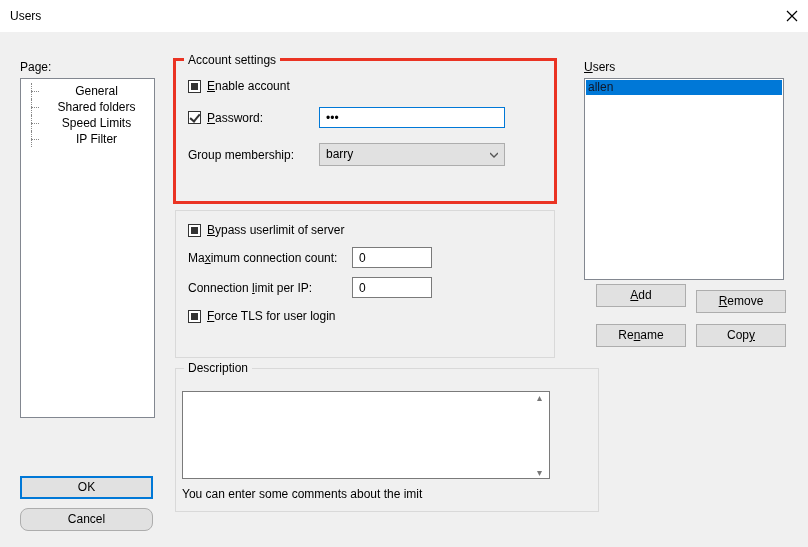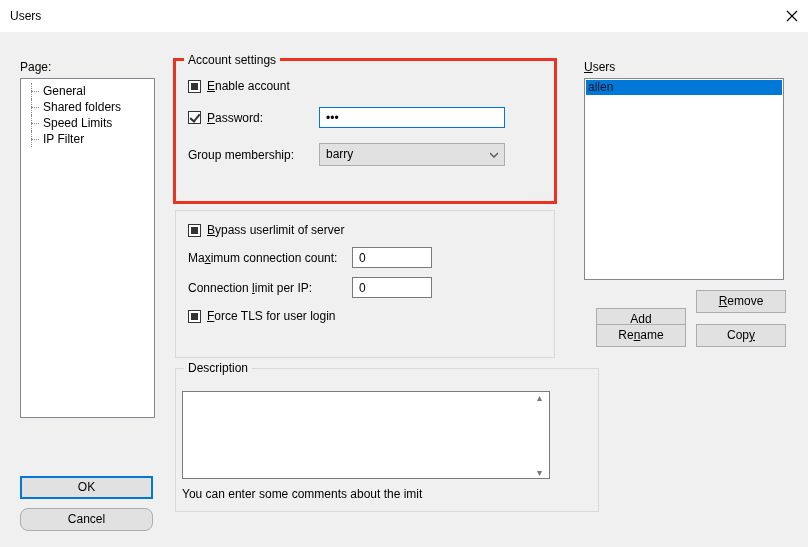--- a/index.html
+++ b/index.html
@@ -57,20 +57,21 @@
     background: #fff;
     border: 1px solid #828790;
     padding: 4px 4px;
   }
   .tree-item {
     height: 16px;
     line-height: 16px;
     padding-left: 18px;
     position: relative;
     cursor: pointer;
+    text-align: center;
   }
   .tree-item::before {
     content: "";
     position: absolute;
     left: 6px; top: 0; bottom: 0;
     border-left: 1px dotted #888;
   }
   .tree-item::after {
     content: "";
     position: absolute;
@@ -199,21 +200,21 @@
   .btn-small {
     position: absolute;
     width: 90px; height: 23px;
     border: 1px solid #adadad;
     background: #e1e1e1;
     text-align: center;
     line-height: 21px;
     cursor: pointer;
     font-size: 12px;
   }
-  .btn-add    { left: 596px; top: 276px; }
+  .btn-add    { left: 596px; top: 252px; }
   .btn-remove { left: 696px; top: 258px; }
   .btn-rename { left: 596px; top: 292px; }
   .btn-copy   { left: 696px; top: 292px; }
 
   .textarea {
     position: absolute;
     left: 6px; top: 22px;
     width: 368px; height: 88px;
     border: 1px solid #7a7a7a;
     background: #fff;

